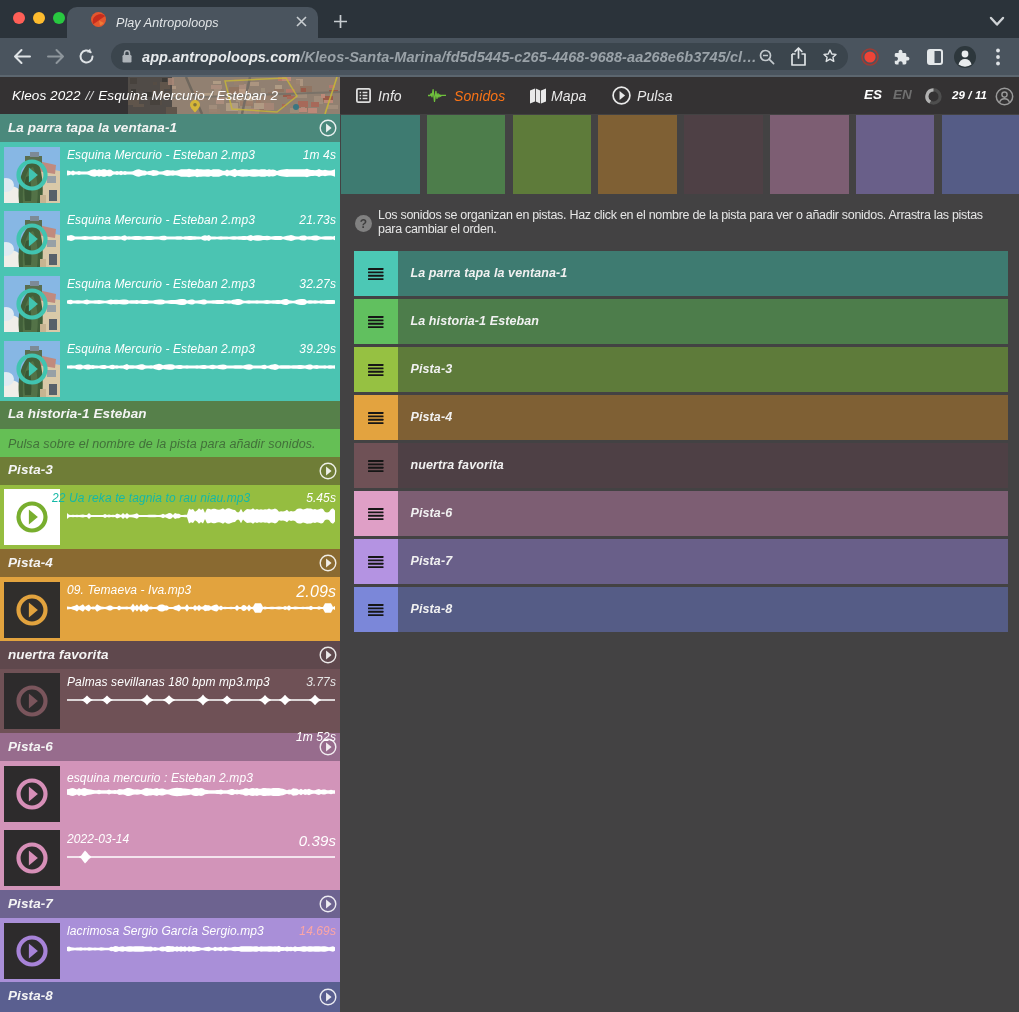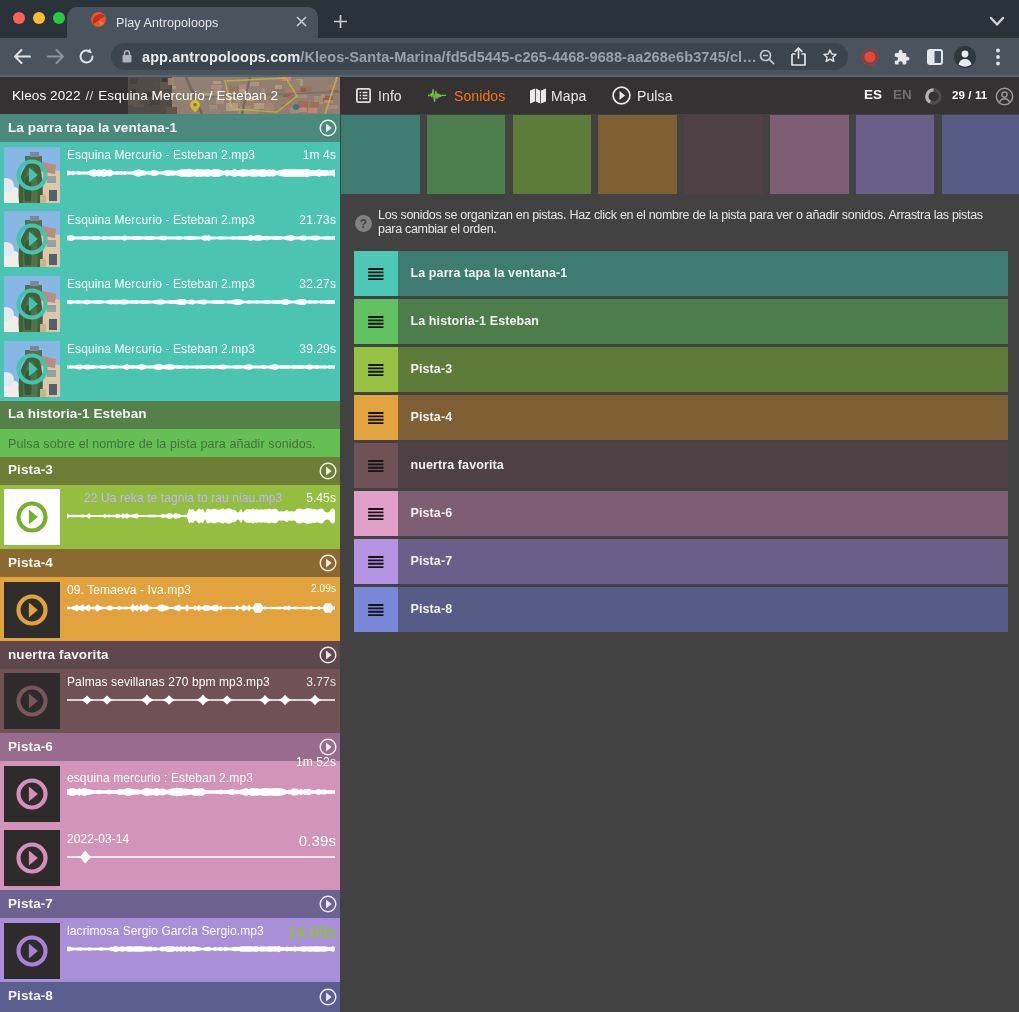--- a/index.html
+++ b/index.html
@@ -1,17 +1,17 @@
 <!DOCTYPE html>
 <html><head><meta charset="utf-8"><title>Play Antropoloops</title>
 <style>
 * { margin:0; padding:0; box-sizing:border-box; }
 html,body { width:1019px; height:1012px; overflow:hidden; background:#434243;
   font-family:"Liberation Sans", sans-serif; }
-span { letter-spacing:0.1px; }
+span { letter-spacing:0.1px;font-style:italic; }
 </style></head>
 <body>
 <div style="position:absolute;left:0;top:0;width:1019px;height:38px;background:#2b333a"></div>
 <div style="position:absolute;left:13px;top:12px;width:12px;height:12px;border-radius:50%;background:#ff5f57"></div>
 <div style="position:absolute;left:33px;top:12px;width:12px;height:12px;border-radius:50%;background:#febc2e"></div>
 <div style="position:absolute;left:53px;top:12px;width:12px;height:12px;border-radius:50%;background:#28c840"></div>
 <div style="position:absolute;left:67px;top:7px;width:251px;height:31px;background:#4a545e;border-radius:10px 10px 0 0"></div>
 <svg style="position:absolute;left:91px;top:12px" width="15" height="15" viewBox="0 0 15 15">
     <circle cx="7.5" cy="7.5" r="7.5" fill="#e4572e"></circle>
     <path d="M14.2,4 A7.5,7.5 0 0 0 2.2,12.2 Z" fill="#c72d1d"></path>
@@ -309,73 +309,73 @@
 <svg style="position:absolute;left:318px;top:460.79999999999995px" width="20" height="20" viewBox="0 0 20 20">
     <circle cx="10" cy="10" r="7.8" fill="none" stroke="rgba(255,255,255,0.88)" stroke-width="1.4"></circle>
     <path d="M8.068,5.4 L13.588,10 L8.068,14.6 Z" fill="rgba(255,255,255,0.88)"></path>
   </svg>
 <div style="position:absolute;left:0;top:484.79999999999995px;width:340px;height:64.5px;background:#95bd40"></div>
 <div style="position:absolute;left:4px;top:489.29999999999995px;width:56px;height:56px;background:#fff"></div>
 <svg style="position:absolute;left:4px;top:489.29999999999995px" width="56" height="56" viewBox="0 0 56 56">
     <circle cx="28" cy="28" r="13.5" fill="none" stroke="#78ae2e" stroke-width="4.2"></circle>
     <path d="M24.85,20.5 L33.85,28 L24.85,35.5 Z" fill="#78ae2e"></path>
   </svg>
-<span style="position:absolute;left:84px;top:490.79999999999995px;font-size:12px;color:#c4b5fd">22 Ua reka te tagnia to rau niau.mp3</span>
+<span style="position:absolute;left:52px;top:490.79999999999995px;font-size:12px;color:#14b8a6">22 Ua reka te tagnia to rau niau.mp3</span>
 <span style="position:absolute;right:683px;top:490.79999999999995px;font-size:12px;color:#fff">5.45s</span>
 <svg style="position:absolute;left:67px;top:504.79999999999995px" width="268" height="22" viewBox="0 0 268 22">
     <path d="M0,7.9 L2,9.7 L4,9.9 L6,9.8 L8,9.9 L10,9.8 L12,10.0 L14,9.8 L16,9.5 L18,9.9 L20,9.9 L22,7.9 L24,9.9 L26,9.9 L28,9.9 L30,9.9 L32,10.0 L34,9.9 L36,9.9 L38,9.1 L40,9.9 L42,9.5 L44,9.9 L46,9.8 L48,9.9 L50,8.5 L52,9.3 L54,9.9 L56,7.9 L58,9.8 L60,8.0 L62,9.8 L64,9.8 L66,9.6 L68,8.9 L70,8.2 L72,9.9 L74,9.9 L76,9.9 L78,10.0 L80,10.0 L82,9.8 L84,9.7 L86,9.7 L88,9.8 L90,10.0 L92,10.0 L94,9.8 L96,8.7 L98,9.8 L100,9.0 L102,7.9 L104,8.3 L106,10.0 L108,8.1 L110,8.7 L112,8.8 L114,9.9 L116,9.9 L118,9.7 L120,9.8 L122,3.5 L124,4.7 L126,3.9 L128,6.8 L130,5.5 L132,3.3 L134,5.0 L136,3.6 L138,7.9 L140,3.8 L142,3.8 L144,4.5 L146,3.7 L148,3.8 L150,4.5 L152,4.8 L154,4.2 L156,3.2 L158,4.7 L160,3.6 L162,3.3 L164,4.0 L166,4.8 L168,4.9 L170,7.3 L172,7.2 L174,3.8 L176,7.6 L178,5.5 L180,3.9 L182,4.3 L184,4.4 L186,3.3 L188,4.8 L190,3.9 L192,4.7 L194,4.3 L196,4.8 L198,4.2 L200,4.4 L202,3.6 L204,4.5 L206,4.3 L208,3.6 L210,4.5 L212,6.8 L214,6.2 L216,6.5 L218,5.9 L220,4.8 L222,6.7 L224,6.0 L226,6.5 L228,6.0 L230,4.0 L232,3.6 L234,3.4 L236,4.5 L238,3.9 L240,3.2 L242,3.6 L244,3.5 L246,4.4 L248,3.9 L250,4.8 L252,4.2 L254,3.5 L256,4.1 L258,7.1 L260,7.6 L262,6.9 L264,4.2 L266,3.3 L268,5.5 L268,16.5 L266,18.7 L264,17.8 L262,15.1 L260,14.4 L258,14.9 L256,17.9 L254,18.5 L252,17.8 L250,17.2 L248,18.1 L246,17.6 L244,18.5 L242,18.4 L240,18.8 L238,18.1 L236,17.5 L234,18.6 L232,18.4 L230,18.0 L228,16.0 L226,15.5 L224,16.0 L222,15.3 L220,17.2 L218,16.1 L216,15.5 L214,15.8 L212,15.2 L210,17.5 L208,18.4 L206,17.7 L204,17.5 L202,18.4 L200,17.6 L198,17.8 L196,17.2 L194,17.7 L192,17.3 L190,18.1 L188,17.2 L186,18.7 L184,17.6 L182,17.7 L180,18.1 L178,16.5 L176,14.4 L174,18.2 L172,14.8 L170,14.7 L168,17.1 L166,17.2 L164,18.0 L162,18.7 L160,18.4 L158,17.3 L156,18.8 L154,17.8 L152,17.2 L150,17.5 L148,18.2 L146,18.3 L144,17.5 L142,18.2 L140,18.2 L138,14.1 L136,18.4 L134,17.0 L132,18.7 L130,16.5 L128,15.2 L126,18.1 L124,17.3 L122,18.5 L120,12.2 L118,12.3 L116,12.1 L114,12.1 L112,13.2 L110,13.3 L108,13.9 L106,12.0 L104,13.7 L102,14.1 L100,13.0 L98,12.2 L96,13.3 L94,12.2 L92,12.0 L90,12.0 L88,12.2 L86,12.3 L84,12.3 L82,12.2 L80,12.0 L78,12.0 L76,12.1 L74,12.1 L72,12.1 L70,13.8 L68,13.1 L66,12.4 L64,12.2 L62,12.2 L60,14.0 L58,12.2 L56,14.1 L54,12.1 L52,12.7 L50,13.5 L48,12.1 L46,12.2 L44,12.1 L42,12.5 L40,12.1 L38,12.9 L36,12.1 L34,12.1 L32,12.0 L30,12.1 L28,12.1 L26,12.1 L24,12.1 L22,14.1 L20,12.1 L18,12.1 L16,12.5 L14,12.2 L12,12.0 L10,12.2 L8,12.1 L6,12.2 L4,12.1 L2,12.3 L0,14.1 Z" fill="#fff"></path>
   </svg>
 <div style="position:absolute;left:0;top:549.3px;width:340px;height:28px;background:#8a6a31"></div>
 <span style="position:absolute;left:8px;top:554.8px;font-size:13.5px;font-weight:600;color:#f4f4f4">Pista-4</span>
 <svg style="position:absolute;left:318px;top:553.3px" width="20" height="20" viewBox="0 0 20 20">
     <circle cx="10" cy="10" r="7.8" fill="none" stroke="rgba(255,255,255,0.88)" stroke-width="1.4"></circle>
     <path d="M8.068,5.4 L13.588,10 L8.068,14.6 Z" fill="rgba(255,255,255,0.88)"></path>
   </svg>
 <div style="position:absolute;left:0;top:577.3px;width:340px;height:64px;background:#e2a33e"></div>
 <div style="position:absolute;left:4px;top:581.8px;width:56px;height:56px;background:#302e2c"></div>
 <svg style="position:absolute;left:4px;top:581.8px" width="56" height="56" viewBox="0 0 56 56">
     <circle cx="28" cy="28" r="13.5" fill="none" stroke="#e2a33e" stroke-width="4.2"></circle>
     <path d="M24.85,20.5 L33.85,28 L24.85,35.5 Z" fill="#e2a33e"></path>
   </svg>
 <span style="position:absolute;left:67px;top:583.3px;font-size:12px;color:#fff">09. Temaeva - Iva.mp3</span>
-<span style="position:absolute;right:683px;top:583.3px;font-size:10px;color:#fff">2.09s</span>
+<span style="position:absolute;right:683px;top:583.3px;font-size:16px;color:#fff">2.09s</span>
 <svg style="position:absolute;left:67px;top:597.3px" width="268" height="22" viewBox="0 0 268 22">
     <path d="M0,9.5 L2,9.8 L4,10.0 L6,9.3 L8,8.8 L10,7.4 L12,9.6 L14,8.4 L16,7.2 L18,9.7 L20,8.4 L22,7.5 L24,9.9 L26,9.6 L28,9.8 L30,7.3 L32,8.5 L34,9.5 L36,9.7 L38,9.9 L40,9.6 L42,8.4 L44,8.6 L46,9.7 L48,9.9 L50,10.1 L52,8.6 L54,9.7 L56,9.7 L58,9.8 L60,9.6 L62,10.0 L64,9.6 L66,6.5 L68,9.6 L70,7.4 L72,9.9 L74,6.8 L76,9.1 L78,8.1 L80,6.9 L82,9.7 L84,9.5 L86,10.0 L88,9.9 L90,9.7 L92,7.9 L94,7.5 L96,7.5 L98,8.6 L100,8.6 L102,10.0 L104,9.9 L106,10.0 L108,9.0 L110,8.6 L112,7.5 L114,9.8 L116,9.8 L118,9.8 L120,7.2 L122,10.1 L124,9.8 L126,9.9 L128,8.0 L130,9.7 L132,7.7 L134,9.8 L136,9.6 L138,7.8 L140,8.2 L142,8.2 L144,9.6 L146,8.5 L148,7.8 L150,7.5 L152,9.7 L154,8.4 L156,9.9 L158,9.8 L160,10.1 L162,10.0 L164,9.7 L166,9.9 L168,10.0 L170,8.0 L172,10.1 L174,10.1 L176,8.1 L178,8.3 L180,10.0 L182,7.6 L184,10.1 L186,9.8 L188,6.3 L190,6.3 L192,6.3 L194,6.3 L196,9.9 L198,9.6 L200,9.9 L202,10.1 L204,9.7 L206,9.8 L208,10.0 L210,9.7 L212,9.6 L214,9.8 L216,9.9 L218,8.9 L220,9.7 L222,8.2 L224,10.0 L226,10.0 L228,9.6 L230,9.7 L232,10.1 L234,9.9 L236,9.8 L238,9.9 L240,9.8 L242,9.8 L244,8.8 L246,10.1 L248,10.1 L250,9.9 L252,9.2 L254,9.9 L256,10.0 L258,6.3 L260,6.3 L262,6.3 L264,6.3 L266,10.1 L268,8.9 L268,13.1 L266,11.9 L264,15.7 L262,15.7 L260,15.7 L258,15.7 L256,12.0 L254,12.1 L252,12.8 L250,12.1 L248,11.9 L246,11.9 L244,13.2 L242,12.2 L240,12.2 L238,12.1 L236,12.2 L234,12.1 L232,11.9 L230,12.3 L228,12.4 L226,12.0 L224,12.0 L222,13.8 L220,12.3 L218,13.1 L216,12.1 L214,12.2 L212,12.4 L210,12.3 L208,12.0 L206,12.2 L204,12.3 L202,11.9 L200,12.1 L198,12.4 L196,12.1 L194,15.7 L192,15.7 L190,15.7 L188,15.7 L186,12.2 L184,11.9 L182,14.4 L180,12.0 L178,13.7 L176,13.9 L174,11.9 L172,11.9 L170,14.0 L168,12.0 L166,12.1 L164,12.3 L162,12.0 L160,11.9 L158,12.2 L156,12.1 L154,13.6 L152,12.3 L150,14.5 L148,14.2 L146,13.5 L144,12.4 L142,13.8 L140,13.8 L138,14.2 L136,12.4 L134,12.2 L132,14.3 L130,12.3 L128,14.0 L126,12.1 L124,12.2 L122,11.9 L120,14.8 L118,12.2 L116,12.2 L114,12.2 L112,14.5 L110,13.4 L108,13.0 L106,12.0 L104,12.1 L102,12.0 L100,13.4 L98,13.4 L96,14.5 L94,14.5 L92,14.1 L90,12.3 L88,12.1 L86,12.0 L84,12.5 L82,12.3 L80,15.1 L78,13.9 L76,12.9 L74,15.2 L72,12.1 L70,14.6 L68,12.4 L66,15.5 L64,12.4 L62,12.0 L60,12.4 L58,12.2 L56,12.3 L54,12.3 L52,13.4 L50,11.9 L48,12.1 L46,12.3 L44,13.4 L42,13.6 L40,12.4 L38,12.1 L36,12.3 L34,12.5 L32,13.5 L30,14.7 L28,12.2 L26,12.4 L24,12.1 L22,14.5 L20,13.6 L18,12.3 L16,14.8 L14,13.6 L12,12.4 L10,14.6 L8,13.2 L6,12.7 L4,12.0 L2,12.2 L0,12.5 Z" fill="#fff"></path>
   </svg>
 <div style="position:absolute;left:0;top:641.3px;width:340px;height:27.5px;background:#5f484d"></div>
 <span style="position:absolute;left:8px;top:646.55px;font-size:13.5px;font-weight:600;color:#f4f4f4">nuertra favorita</span>
 <svg style="position:absolute;left:318px;top:645.05px" width="20" height="20" viewBox="0 0 20 20">
     <circle cx="10" cy="10" r="7.8" fill="none" stroke="rgba(255,255,255,0.88)" stroke-width="1.4"></circle>
     <path d="M8.068,5.4 L13.588,10 L8.068,14.6 Z" fill="rgba(255,255,255,0.88)"></path>
   </svg>
 <div style="position:absolute;left:0;top:668.8px;width:340px;height:64.5px;background:#6f5156"></div>
 <div style="position:absolute;left:4px;top:673.3px;width:56px;height:56px;background:#2d2b2c"></div>
 <svg style="position:absolute;left:4px;top:673.3px" width="56" height="56" viewBox="0 0 56 56">
     <circle cx="28" cy="28" r="13.5" fill="none" stroke="#7a555c" stroke-width="4.2"></circle>
     <path d="M24.85,20.5 L33.85,28 L24.85,35.5 Z" fill="#7a555c"></path>
   </svg>
-<span style="position:absolute;left:67px;top:674.8px;font-size:12px;color:#fff">Palmas sevillanas 270 bpm mp3.mp3</span>
+<span style="position:absolute;left:67px;top:674.8px;font-size:12px;color:#fff">Palmas sevillanas 180 bpm mp3.mp3</span>
 <span style="position:absolute;right:683px;top:674.8px;font-size:12px;color:#e5e5e5">3.77s</span>
 <svg style="position:absolute;left:67px;top:688.8px" width="268" height="22" viewBox="0 0 268 22">
     <path d="M0,10.2 L2,10.2 L4,10.2 L6,10.2 L8,10.2 L10,10.2 L12,10.2 L14,10.2 L16,9.9 L18,8.5 L20,6.5 L22,8.5 L24,9.9 L26,10.2 L28,10.2 L30,10.2 L32,10.2 L34,10.2 L36,9.9 L38,8.5 L40,6.5 L42,8.5 L44,9.9 L46,10.2 L48,10.2 L50,10.2 L52,10.2 L54,10.2 L56,10.2 L58,10.2 L60,10.2 L62,10.2 L64,10.2 L66,10.2 L68,10.2 L70,10.2 L72,10.2 L74,10.2 L76,9.6 L78,8.0 L80,5.6 L82,8.0 L84,9.6 L86,10.2 L88,10.2 L90,10.2 L92,10.2 L94,10.2 L96,10.2 L98,9.8 L100,8.3 L102,6.2 L104,8.3 L106,9.8 L108,10.2 L110,10.2 L112,10.2 L114,10.2 L116,10.2 L118,10.2 L120,10.2 L122,10.2 L124,10.2 L126,10.2 L128,10.2 L130,10.2 L132,9.6 L134,8.0 L136,5.5 L138,8.0 L140,9.6 L142,10.2 L144,10.2 L146,10.2 L148,10.2 L150,10.2 L152,10.2 L154,10.2 L156,9.9 L158,8.6 L160,6.6 L162,8.6 L164,9.9 L166,10.2 L168,10.2 L170,10.2 L172,10.2 L174,10.2 L176,10.2 L178,10.2 L180,10.2 L182,10.2 L184,10.2 L186,10.2 L188,10.2 L190,10.2 L192,10.2 L194,9.7 L196,8.2 L198,5.9 L200,8.2 L202,9.7 L204,10.2 L206,10.2 L208,10.2 L210,10.2 L212,10.2 L214,9.7 L216,8.1 L218,5.7 L220,8.1 L222,9.7 L224,10.2 L226,10.2 L228,10.2 L230,10.2 L232,10.2 L234,10.2 L236,10.2 L238,10.2 L240,10.2 L242,10.2 L244,9.7 L246,8.1 L248,5.7 L250,8.1 L252,9.7 L254,10.2 L256,10.2 L258,10.2 L260,10.2 L262,10.2 L264,10.2 L266,10.2 L268,10.2 L268,11.8 L266,11.8 L264,11.8 L262,11.8 L260,11.8 L258,11.8 L256,11.8 L254,11.8 L252,12.3 L250,13.9 L248,16.3 L246,13.9 L244,12.3 L242,11.8 L240,11.8 L238,11.8 L236,11.8 L234,11.8 L232,11.8 L230,11.8 L228,11.8 L226,11.8 L224,11.8 L222,12.3 L220,13.9 L218,16.3 L216,13.9 L214,12.3 L212,11.8 L210,11.8 L208,11.8 L206,11.8 L204,11.8 L202,12.3 L200,13.8 L198,16.1 L196,13.8 L194,12.3 L192,11.8 L190,11.8 L188,11.8 L186,11.8 L184,11.8 L182,11.8 L180,11.8 L178,11.8 L176,11.8 L174,11.8 L172,11.8 L170,11.8 L168,11.8 L166,11.8 L164,12.1 L162,13.4 L160,15.4 L158,13.4 L156,12.1 L154,11.8 L152,11.8 L150,11.8 L148,11.8 L146,11.8 L144,11.8 L142,11.8 L140,12.4 L138,14.0 L136,16.5 L134,14.0 L132,12.4 L130,11.8 L128,11.8 L126,11.8 L124,11.8 L122,11.8 L120,11.8 L118,11.8 L116,11.8 L114,11.8 L112,11.8 L110,11.8 L108,11.8 L106,12.2 L104,13.7 L102,15.8 L100,13.7 L98,12.2 L96,11.8 L94,11.8 L92,11.8 L90,11.8 L88,11.8 L86,11.8 L84,12.4 L82,14.0 L80,16.4 L78,14.0 L76,12.4 L74,11.8 L72,11.8 L70,11.8 L68,11.8 L66,11.8 L64,11.8 L62,11.8 L60,11.8 L58,11.8 L56,11.8 L54,11.8 L52,11.8 L50,11.8 L48,11.8 L46,11.8 L44,12.1 L42,13.5 L40,15.5 L38,13.5 L36,12.1 L34,11.8 L32,11.8 L30,11.8 L28,11.8 L26,11.8 L24,12.1 L22,13.5 L20,15.5 L18,13.5 L16,12.1 L14,11.8 L12,11.8 L10,11.8 L8,11.8 L6,11.8 L4,11.8 L2,11.8 L0,11.8 Z" fill="#fff"></path>
   </svg>
 <div style="position:absolute;left:0;top:733.3px;width:340px;height:28px;background:#976c8d"></div>
 <span style="position:absolute;left:8px;top:738.8px;font-size:13.5px;font-weight:600;color:#f4f4f4">Pista-6</span>
 <svg style="position:absolute;left:318px;top:737.3px" width="20" height="20" viewBox="0 0 20 20">
     <circle cx="10" cy="10" r="7.8" fill="none" stroke="rgba(255,255,255,0.88)" stroke-width="1.4"></circle>
     <path d="M8.068,5.4 L13.588,10 L8.068,14.6 Z" fill="rgba(255,255,255,0.88)"></path>
   </svg>
 <div style="position:absolute;left:0;top:761.3px;width:340px;height:64.5px;background:#d294b9"></div>
 <div style="position:absolute;left:4px;top:765.8px;width:56px;height:56px;background:#2d2b2c"></div>
 <svg style="position:absolute;left:4px;top:765.8px" width="56" height="56" viewBox="0 0 56 56">
     <circle cx="28" cy="28" r="13.5" fill="none" stroke="#d78fb8" stroke-width="4.2"></circle>
     <path d="M24.85,20.5 L33.85,28 L24.85,35.5 Z" fill="#d78fb8"></path>
   </svg>
 <span style="position:absolute;left:67px;top:771px;font-size:12px;color:#fff">esquina mercurio : Esteban 2.mp3</span>
-<span style="position:absolute;right:683px;top:755px;font-size:12px;color:#fff">1m 52s</span>
+<span style="position:absolute;right:683px;top:730px;font-size:12px;color:#fff">1m 52s</span>
 <svg style="position:absolute;left:67px;top:781.3px" width="268" height="22" viewBox="0 0 268 22">
     <path d="M0,8.3 L2,8.0 L4,7.3 L6,7.0 L8,7.7 L10,8.5 L12,6.9 L14,8.3 L16,7.3 L18,7.0 L20,8.1 L22,8.3 L24,8.6 L26,9.0 L28,9.2 L30,9.2 L32,8.8 L34,9.2 L36,9.2 L38,9.2 L40,9.2 L42,8.5 L44,9.2 L46,9.2 L48,8.9 L50,9.2 L52,8.1 L54,8.3 L56,8.5 L58,8.0 L60,7.0 L62,7.0 L64,7.5 L66,8.2 L68,8.5 L70,8.3 L72,8.5 L74,9.1 L76,8.2 L78,7.3 L80,7.0 L82,7.4 L84,7.6 L86,8.0 L88,7.4 L90,7.0 L92,7.9 L94,7.5 L96,7.6 L98,8.3 L100,8.7 L102,8.6 L104,7.7 L106,7.3 L108,7.0 L110,6.7 L112,7.0 L114,7.0 L116,7.4 L118,7.6 L120,7.7 L122,7.9 L124,8.5 L126,7.6 L128,7.0 L130,7.1 L132,7.5 L134,7.0 L136,7.6 L138,8.7 L140,9.1 L142,9.2 L144,9.2 L146,9.2 L148,9.2 L150,9.0 L152,8.9 L154,8.6 L156,9.2 L158,9.2 L160,9.2 L162,8.8 L164,8.1 L166,8.1 L168,9.0 L170,8.6 L172,8.9 L174,8.6 L176,8.3 L178,7.2 L180,7.3 L182,8.1 L184,7.3 L186,7.0 L188,7.5 L190,7.0 L192,7.7 L194,7.8 L196,7.0 L198,7.0 L200,7.3 L202,7.2 L204,7.6 L206,7.0 L208,7.0 L210,7.0 L212,7.0 L214,7.5 L216,7.8 L218,8.5 L220,9.2 L222,8.5 L224,8.8 L226,7.2 L228,7.4 L230,7.8 L232,8.9 L234,7.7 L236,9.0 L238,8.1 L240,8.5 L242,7.8 L244,8.8 L246,9.2 L248,9.2 L250,8.6 L252,8.1 L254,9.0 L256,8.5 L258,8.4 L260,9.2 L262,9.2 L264,8.8 L266,9.2 L268,9.2 L268,12.8 L266,12.8 L264,13.2 L262,12.8 L260,12.8 L258,13.6 L256,13.5 L254,13.0 L252,13.9 L250,13.4 L248,12.8 L246,12.8 L244,13.2 L242,14.2 L240,13.5 L238,13.9 L236,13.0 L234,14.3 L232,13.1 L230,14.2 L228,14.6 L226,14.8 L224,13.2 L222,13.5 L220,12.8 L218,13.5 L216,14.2 L214,14.5 L212,15.0 L210,15.0 L208,15.0 L206,15.0 L204,14.4 L202,14.8 L200,14.7 L198,15.0 L196,15.0 L194,14.2 L192,14.3 L190,15.0 L188,14.5 L186,15.0 L184,14.7 L182,13.9 L180,14.7 L178,14.8 L176,13.7 L174,13.4 L172,13.1 L170,13.4 L168,13.0 L166,13.9 L164,13.9 L162,13.2 L160,12.8 L158,12.8 L156,12.8 L154,13.4 L152,13.1 L150,13.0 L148,12.8 L146,12.8 L144,12.8 L142,12.8 L140,12.9 L138,13.3 L136,14.4 L134,15.0 L132,14.5 L130,14.9 L128,15.0 L126,14.4 L124,13.5 L122,14.1 L120,14.3 L118,14.4 L116,14.6 L114,15.0 L112,15.0 L110,15.3 L108,15.0 L106,14.7 L104,14.3 L102,13.4 L100,13.3 L98,13.7 L96,14.4 L94,14.5 L92,14.1 L90,15.0 L88,14.6 L86,14.0 L84,14.4 L82,14.6 L80,15.0 L78,14.7 L76,13.8 L74,12.9 L72,13.5 L70,13.7 L68,13.5 L66,13.8 L64,14.5 L62,15.0 L60,15.0 L58,14.0 L56,13.5 L54,13.7 L52,13.9 L50,12.8 L48,13.1 L46,12.8 L44,12.8 L42,13.5 L40,12.8 L38,12.8 L36,12.8 L34,12.8 L32,13.2 L30,12.8 L28,12.8 L26,13.0 L24,13.4 L22,13.7 L20,13.9 L18,15.0 L16,14.7 L14,13.7 L12,15.1 L10,13.5 L8,14.3 L6,15.0 L4,14.7 L2,14.0 L0,13.7 Z" fill="#fff"></path>
   </svg>
 <div style="position:absolute;left:0;top:825.8px;width:340px;height:64.5px;background:#d294b9"></div>
 <div style="position:absolute;left:4px;top:830.3px;width:56px;height:56px;background:#2d2b2c"></div>
 <svg style="position:absolute;left:4px;top:830.3px" width="56" height="56" viewBox="0 0 56 56">
     <circle cx="28" cy="28" r="13.5" fill="none" stroke="#d78fb8" stroke-width="4.2"></circle>
     <path d="M24.85,20.5 L33.85,28 L24.85,35.5 Z" fill="#d78fb8"></path>
   </svg>
 <span style="position:absolute;left:67px;top:831.8px;font-size:12px;color:#fff">2022-03-14</span>
@@ -389,21 +389,21 @@
     <circle cx="10" cy="10" r="7.8" fill="none" stroke="rgba(255,255,255,0.88)" stroke-width="1.4"></circle>
     <path d="M8.068,5.4 L13.588,10 L8.068,14.6 Z" fill="rgba(255,255,255,0.88)"></path>
   </svg>
 <div style="position:absolute;left:0;top:918.3px;width:340px;height:63.5px;background:#a98fd8"></div>
 <div style="position:absolute;left:4px;top:922.8px;width:56px;height:56px;background:#2d2b2c"></div>
 <svg style="position:absolute;left:4px;top:922.8px" width="56" height="56" viewBox="0 0 56 56">
     <circle cx="28" cy="28" r="13.5" fill="none" stroke="#a783d8" stroke-width="4.2"></circle>
     <path d="M24.85,20.5 L33.85,28 L24.85,35.5 Z" fill="#a783d8"></path>
   </svg>
 <span style="position:absolute;left:67px;top:924.3px;font-size:12px;color:#fff">lacrimosa Sergio García Sergio.mp3</span>
-<span style="position:absolute;right:683px;top:924.3px;font-size:16px;color:#84cc16">14.69s</span>
+<span style="position:absolute;right:683px;top:924.3px;font-size:12px;color:#fca5a5">14.69s</span>
 <svg style="position:absolute;left:67px;top:938.3px" width="268" height="22" viewBox="0 0 268 22">
     <path d="M0,9.0 L2,8.6 L4,9.3 L6,9.6 L8,9.7 L10,9.4 L12,9.5 L14,9.3 L16,9.8 L18,9.6 L20,9.8 L22,9.2 L24,9.4 L26,9.8 L28,9.4 L30,9.8 L32,9.8 L34,9.3 L36,9.5 L38,9.8 L40,9.7 L42,9.7 L44,8.7 L46,9.1 L48,7.9 L50,8.2 L52,9.1 L54,8.5 L56,8.2 L58,9.1 L60,8.5 L62,8.2 L64,8.2 L66,8.6 L68,8.2 L70,8.2 L72,8.2 L74,8.2 L76,8.2 L78,8.7 L80,8.7 L82,8.8 L84,8.5 L86,9.5 L88,8.9 L90,9.6 L92,9.8 L94,8.8 L96,8.4 L98,8.9 L100,8.1 L102,8.1 L104,8.2 L106,8.3 L108,8.9 L110,8.2 L112,9.1 L114,8.2 L116,9.1 L118,8.3 L120,9.4 L122,8.3 L124,9.1 L126,8.3 L128,8.6 L130,9.1 L132,9.1 L134,9.7 L136,9.8 L138,9.3 L140,9.0 L142,8.8 L144,9.7 L146,9.7 L148,8.8 L150,9.4 L152,9.2 L154,8.7 L156,9.8 L158,8.8 L160,9.3 L162,9.5 L164,9.4 L166,9.1 L168,8.8 L170,9.0 L172,9.0 L174,8.2 L176,8.2 L178,8.2 L180,8.2 L182,8.2 L184,8.3 L186,8.5 L188,8.2 L190,8.2 L192,8.9 L194,8.2 L196,8.6 L198,8.5 L200,8.6 L202,8.2 L204,8.2 L206,8.4 L208,8.2 L210,8.5 L212,7.8 L214,9.1 L216,9.1 L218,9.3 L220,8.4 L222,9.0 L224,8.8 L226,9.2 L228,8.2 L230,8.9 L232,9.0 L234,8.7 L236,8.2 L238,8.2 L240,8.8 L242,8.2 L244,8.2 L246,8.4 L248,8.2 L250,8.3 L252,8.2 L254,8.6 L256,8.2 L258,8.2 L260,8.7 L262,9.2 L264,8.8 L266,8.2 L268,9.2 L268,12.8 L266,13.8 L264,13.2 L262,12.8 L260,13.3 L258,13.8 L256,13.8 L254,13.4 L252,13.8 L250,13.7 L248,13.8 L246,13.6 L244,13.8 L242,13.8 L240,13.2 L238,13.8 L236,13.8 L234,13.3 L232,13.0 L230,13.1 L228,13.8 L226,12.8 L224,13.2 L222,13.0 L220,13.6 L218,12.7 L216,12.9 L214,12.9 L212,14.2 L210,13.5 L208,13.8 L206,13.6 L204,13.8 L202,13.8 L200,13.4 L198,13.5 L196,13.4 L194,13.8 L192,13.1 L190,13.8 L188,13.8 L186,13.5 L184,13.7 L182,13.8 L180,13.8 L178,13.8 L176,13.8 L174,13.8 L172,13.0 L170,13.0 L168,13.2 L166,12.9 L164,12.6 L162,12.5 L160,12.7 L158,13.2 L156,12.2 L154,13.3 L152,12.8 L150,12.6 L148,13.2 L146,12.3 L144,12.3 L142,13.2 L140,13.0 L138,12.7 L136,12.2 L134,12.3 L132,12.9 L130,12.9 L128,13.4 L126,13.7 L124,12.9 L122,13.7 L120,12.6 L118,13.7 L116,12.9 L114,13.8 L112,12.9 L110,13.8 L108,13.1 L106,13.7 L104,13.8 L102,13.9 L100,13.9 L98,13.1 L96,13.6 L94,13.2 L92,12.2 L90,12.4 L88,13.1 L86,12.5 L84,13.5 L82,13.2 L80,13.3 L78,13.3 L76,13.8 L74,13.8 L72,13.8 L70,13.8 L68,13.8 L66,13.4 L64,13.8 L62,13.8 L60,13.5 L58,12.9 L56,13.8 L54,13.5 L52,12.9 L50,13.8 L48,14.1 L46,12.9 L44,13.3 L42,12.3 L40,12.3 L38,12.2 L36,12.5 L34,12.7 L32,12.2 L30,12.2 L28,12.6 L26,12.2 L24,12.6 L22,12.8 L20,12.2 L18,12.4 L16,12.2 L14,12.7 L12,12.5 L10,12.6 L8,12.3 L6,12.4 L4,12.7 L2,13.4 L0,13.0 Z" fill="#fff"></path>
   </svg>
 <div style="position:absolute;left:0;top:981.8px;width:340px;height:30.200000000000045px;background:#5a5f90"></div>
 <span style="position:absolute;left:8px;top:988.4px;font-size:13.5px;font-weight:600;color:#f4f4f4">Pista-8</span>
 <svg style="position:absolute;left:318px;top:986.9px" width="20" height="20" viewBox="0 0 20 20">
     <circle cx="10" cy="10" r="7.8" fill="none" stroke="rgba(255,255,255,0.88)" stroke-width="1.4"></circle>
     <path d="M8.068,5.4 L13.588,10 L8.068,14.6 Z" fill="rgba(255,255,255,0.88)"></path>
   </svg>
 <div style="position:absolute;left:341.0px;top:115px;width:78.5px;height:79px;background:#3e7b71"></div>

